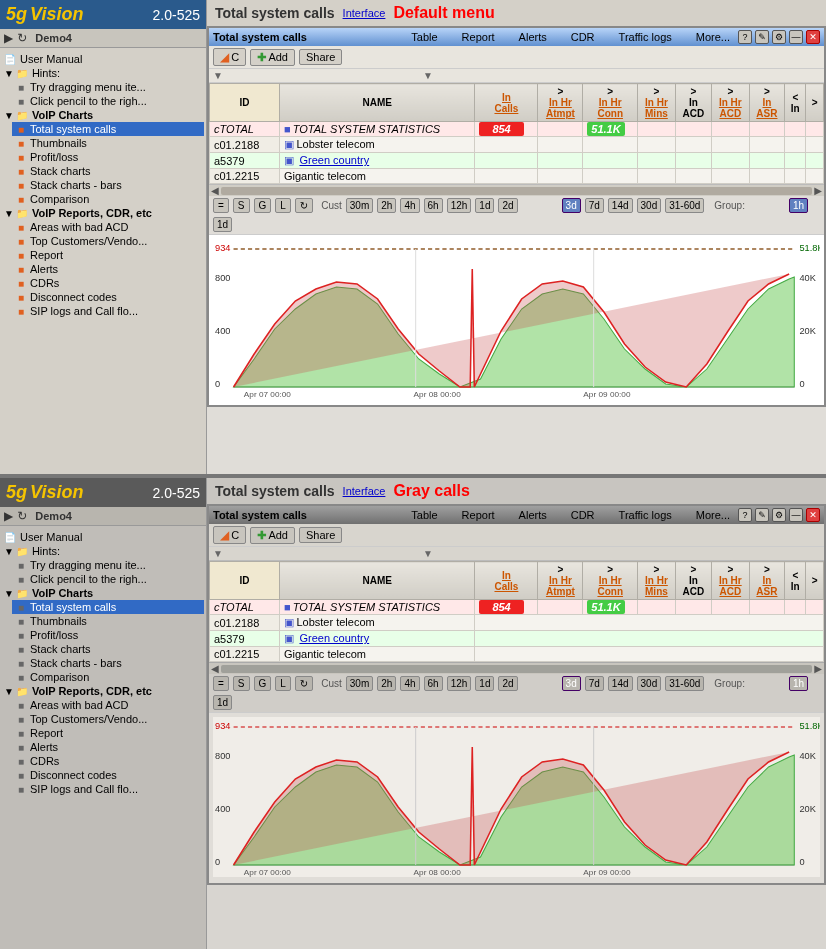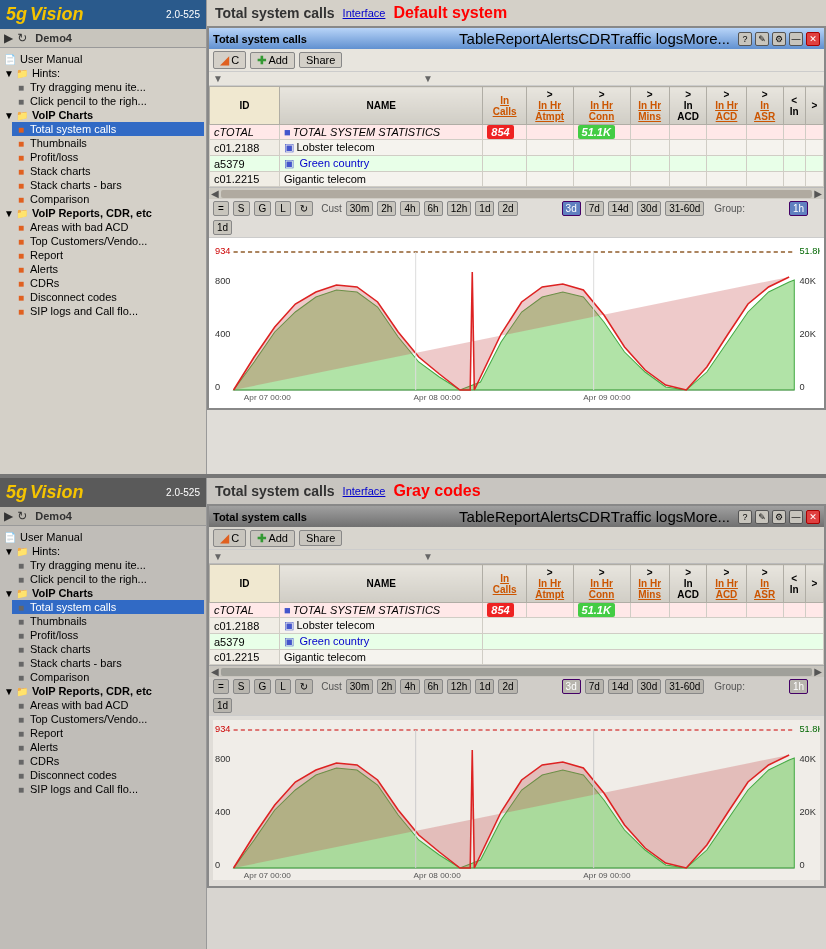--- a/index.html
+++ b/index.html
@@ -18,21 +18,21 @@
       height: 100%;
     }
     .sidebar-top {
       background: #2a5a8c;
       padding: 4px 6px;
       display: flex;
       align-items: center;
       justify-content: space-between;
     }
     .logo-text { color: #f5c400; font-size: 18px; font-weight: bold; font-style: italic; }
-    .version { color: white; font-size: 10px; }
+    .version { color: white; font-size: 14px; }
     .sidebar-toolbar {
       background: #c8c5bd;
       padding: 2px 4px;
       display: flex;
       align-items: center;
       gap: 4px;
       border-bottom: 1px solid #999;
     }
     .sidebar-toolbar span { font-size: 11px; color: #333; }
     .demo-label { font-weight: bold; color: #000; margin-left: 4px; }
@@ -72,21 +72,21 @@
 
     
     .window-titlebar {
       background: linear-gradient(to bottom, #b8d4f8, #6090d0);
       padding: 2px 4px;
       display: flex;
       align-items: center;
       gap: 4px;
     }
     .window-title { font-weight: bold; font-size: 11px; color: #000; flex: 1; }
-    .titlebar-menu { display: flex; gap: 0; font-size: 15px; justify-content: center; }
+    .titlebar-menu { display: flex; gap: 24px; font-size: 11px; justify-content: center; }
     .titlebar-menu span { cursor: pointer; color: #000; }
     .titlebar-icons { display: flex; gap: 3px; margin-left: 4px; }
     .titlebar-icon {
       width: 14px; height: 14px;
       border: 1px solid #555;
       display: flex; align-items: center; justify-content: center;
       font-size: 9px; cursor: pointer; border-radius: 2px;
       background: #c8c5bd;
     }
     .titlebar-icon.close { background: #e04040; color: white; border-color: #a00; }
@@ -135,23 +135,23 @@
     .data-table td {
       border: 1px solid #d0cdc5;
       padding: 1px 4px;
       white-space: nowrap;
     }
     .data-table tr:nth-child(even) td { background: #f5f3ee; }
     .data-table tr:nth-child(odd) td { background: #ffffff; }
 
     .col-id { width: 70px; background: #f0ede5 !important; }
     .col-name { min-width: 160px; margin-left: 31px; }
-    .badge-red { background: #ee2222; color: white; padding: 1px 4px; border-radius: 2px; font-weight: bold; }
+    .badge-red { background: #ee2222; color: white; padding: 1px 13px; border-radius: 2px; font-weight: bold; }
     .badge-green { background: #44cc44; color: white; padding: 1px 4px; border-radius: 2px; font-weight: bold; }
-    .text-blue { color: #0000cc; cursor: pointer; }
+    .text-blue { color: #0000cc; text-decoration: underline; cursor: pointer; }
     .row-highlight td { background: #ffe8e8 !important; font-style: italic; }
     .row-green td { background: #e8ffe8 !important; }
     .checkbox-blue { color: #4455cc; margin-right: 2px; }
 
     
     .chart-toolbar {
       background: #e0ddd8;
       padding: 2px 4px;
       display: flex;
       align-items: center;
@@ -296,21 +296,21 @@
         <span class="icon item-icon-orange">■</span>
         <span class="label">SIP logs and Call flo...</span>
       </div>
     </div>
   </div>
 
   <div class="main-content">
     <div class="content-header">
       <span class="content-title">Total system calls</span>
       <span class="interface-link">Interface</span>
-      <span class="style-label">Default system</span>
+      <span class="style-label">Default menu</span>
     </div>
     <div class="window-frame">
 
       <div class="window-titlebar">
         <span class="window-title">Total system calls</span>
         <div class="titlebar-menu">
           <span>Table</span>
           <span>Report</span>
           <span>Alerts</span>
           <span>CDR</span>
@@ -590,21 +590,21 @@
         <span class="icon item-icon-gray">■</span>
         <span class="label">SIP logs and Call flo...</span>
       </div>
     </div>
   </div>
 
   <div class="main-content" style="background:#d8d5d0;">
     <div class="content-header" style="background:#c8c5c0;">
       <span class="content-title">Total system calls</span>
       <span class="interface-link">Interface</span>
-      <span class="style-label">Gray codes</span>
+      <span class="style-label">Gray calls</span>
     </div>
     <div class="window-frame" style="background:#e0ddd8;">
 
       <div class="window-titlebar" style="background:linear-gradient(to bottom,#a0a0a0,#707070);">
         <span class="window-title">Total system calls</span>
         <div class="titlebar-menu">
           <span>Table</span>
           <span>Report</span>
           <span>Alerts</span>
           <span>CDR</span>

